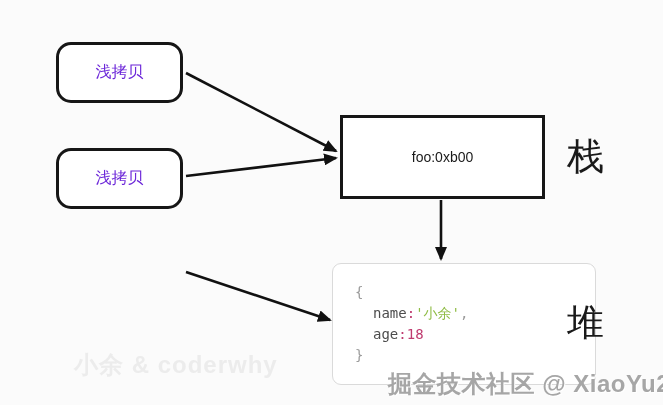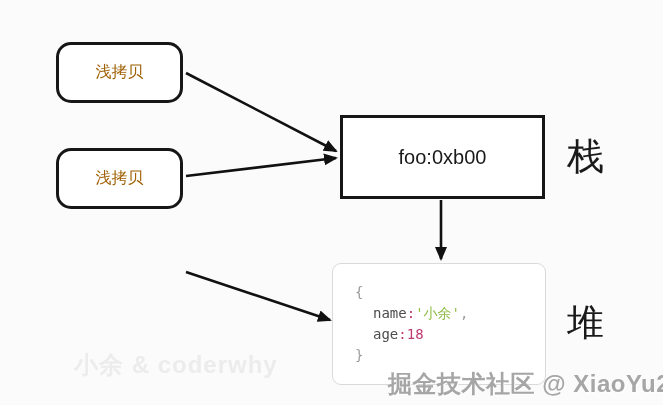--- a/index.html
+++ b/index.html
@@ -24,43 +24,43 @@
     position: absolute;
     width: 127px;
     height: 61px;
     background: #ffffff;
     border: 3px solid #161616;
     border-radius: 15px;
     display: flex;
     align-items: center;
     justify-content: center;
     font-size: 16px;
-    color: #a16207;
+    color: #6d28d9;
     box-sizing: border-box;
   }
   .copy-box-1 { left: 56px; top: 42px; }
   .copy-box-2 { left: 56px; top: 148px; }
   .copy-box-3 { left: 56px; top: 243px; }
   .stack-box {
     position: absolute;
     left: 340px; top: 115px;
     width: 205px; height: 84px;
     background: #ffffff;
     border: 3px solid #161616;
     display: flex;
     align-items: center;
     justify-content: center;
-    font-size: 20px;
+    font-size: 14px;
     color: #1a1a1a;
     box-sizing: border-box;
   }
   .heap-box {
     position: absolute;
     left: 332px; top: 263px;
-    width: 214px; height: 122px;
+    width: 264px; height: 122px;
     background: #ffffff;
     border: 1px solid #dadada;
     border-radius: 9px;
     box-sizing: border-box;
     padding: 18px 4px 0 22px;
   }
   .code {
     font-family: "DejaVu Sans Mono", "Liberation Mono", monospace;
     font-size: 14px;
     line-height: 21px;

